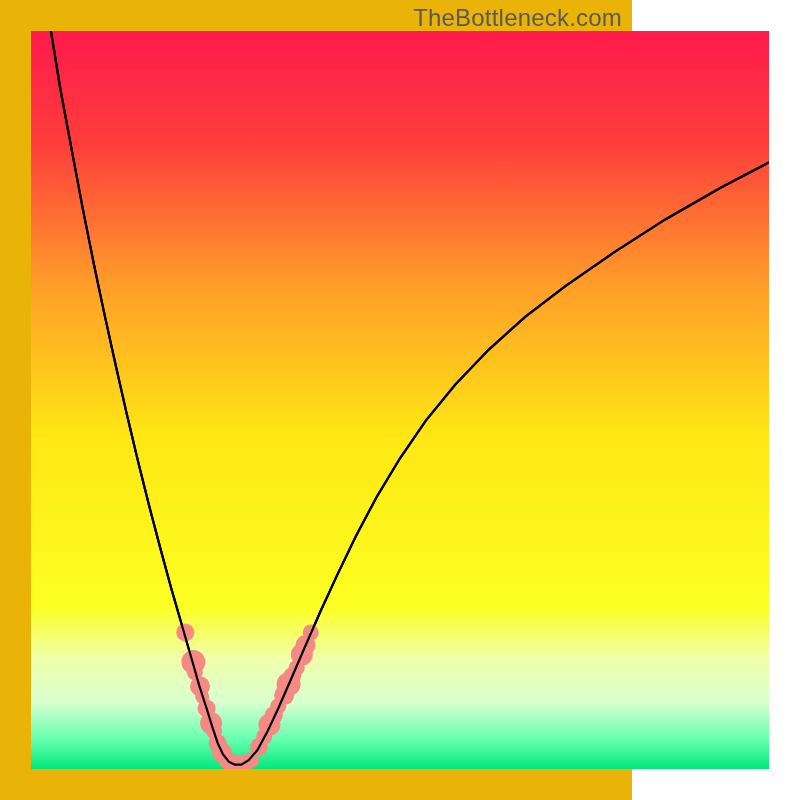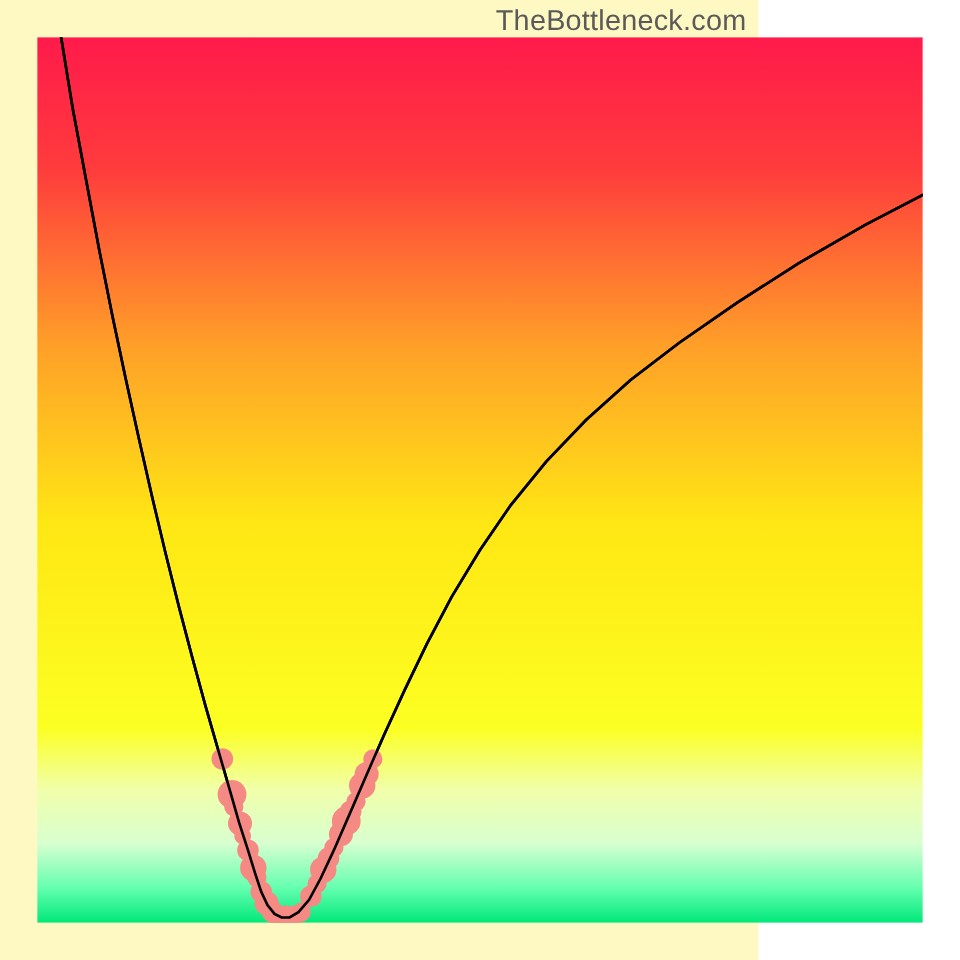--- a/index.html
+++ b/index.html
@@ -5,21 +5,21 @@
   body {
     margin: 0;
     padding: 0;
     background: #fff;
     font-family: Arial, Helvetica, sans-serif;
   }
   .stage {
     position: relative;
     width: 632px;
     height: 800px;
-    background: #fef9c3;
+    background: #eab308;
   }
   .watermark {
     position: absolute;
     top: 4px;
     right: 10px;
     font-size: 24px;
     color: #5a5a5a;
     font-weight: 400;
     letter-spacing: 0.2px;
     z-index: 10;

